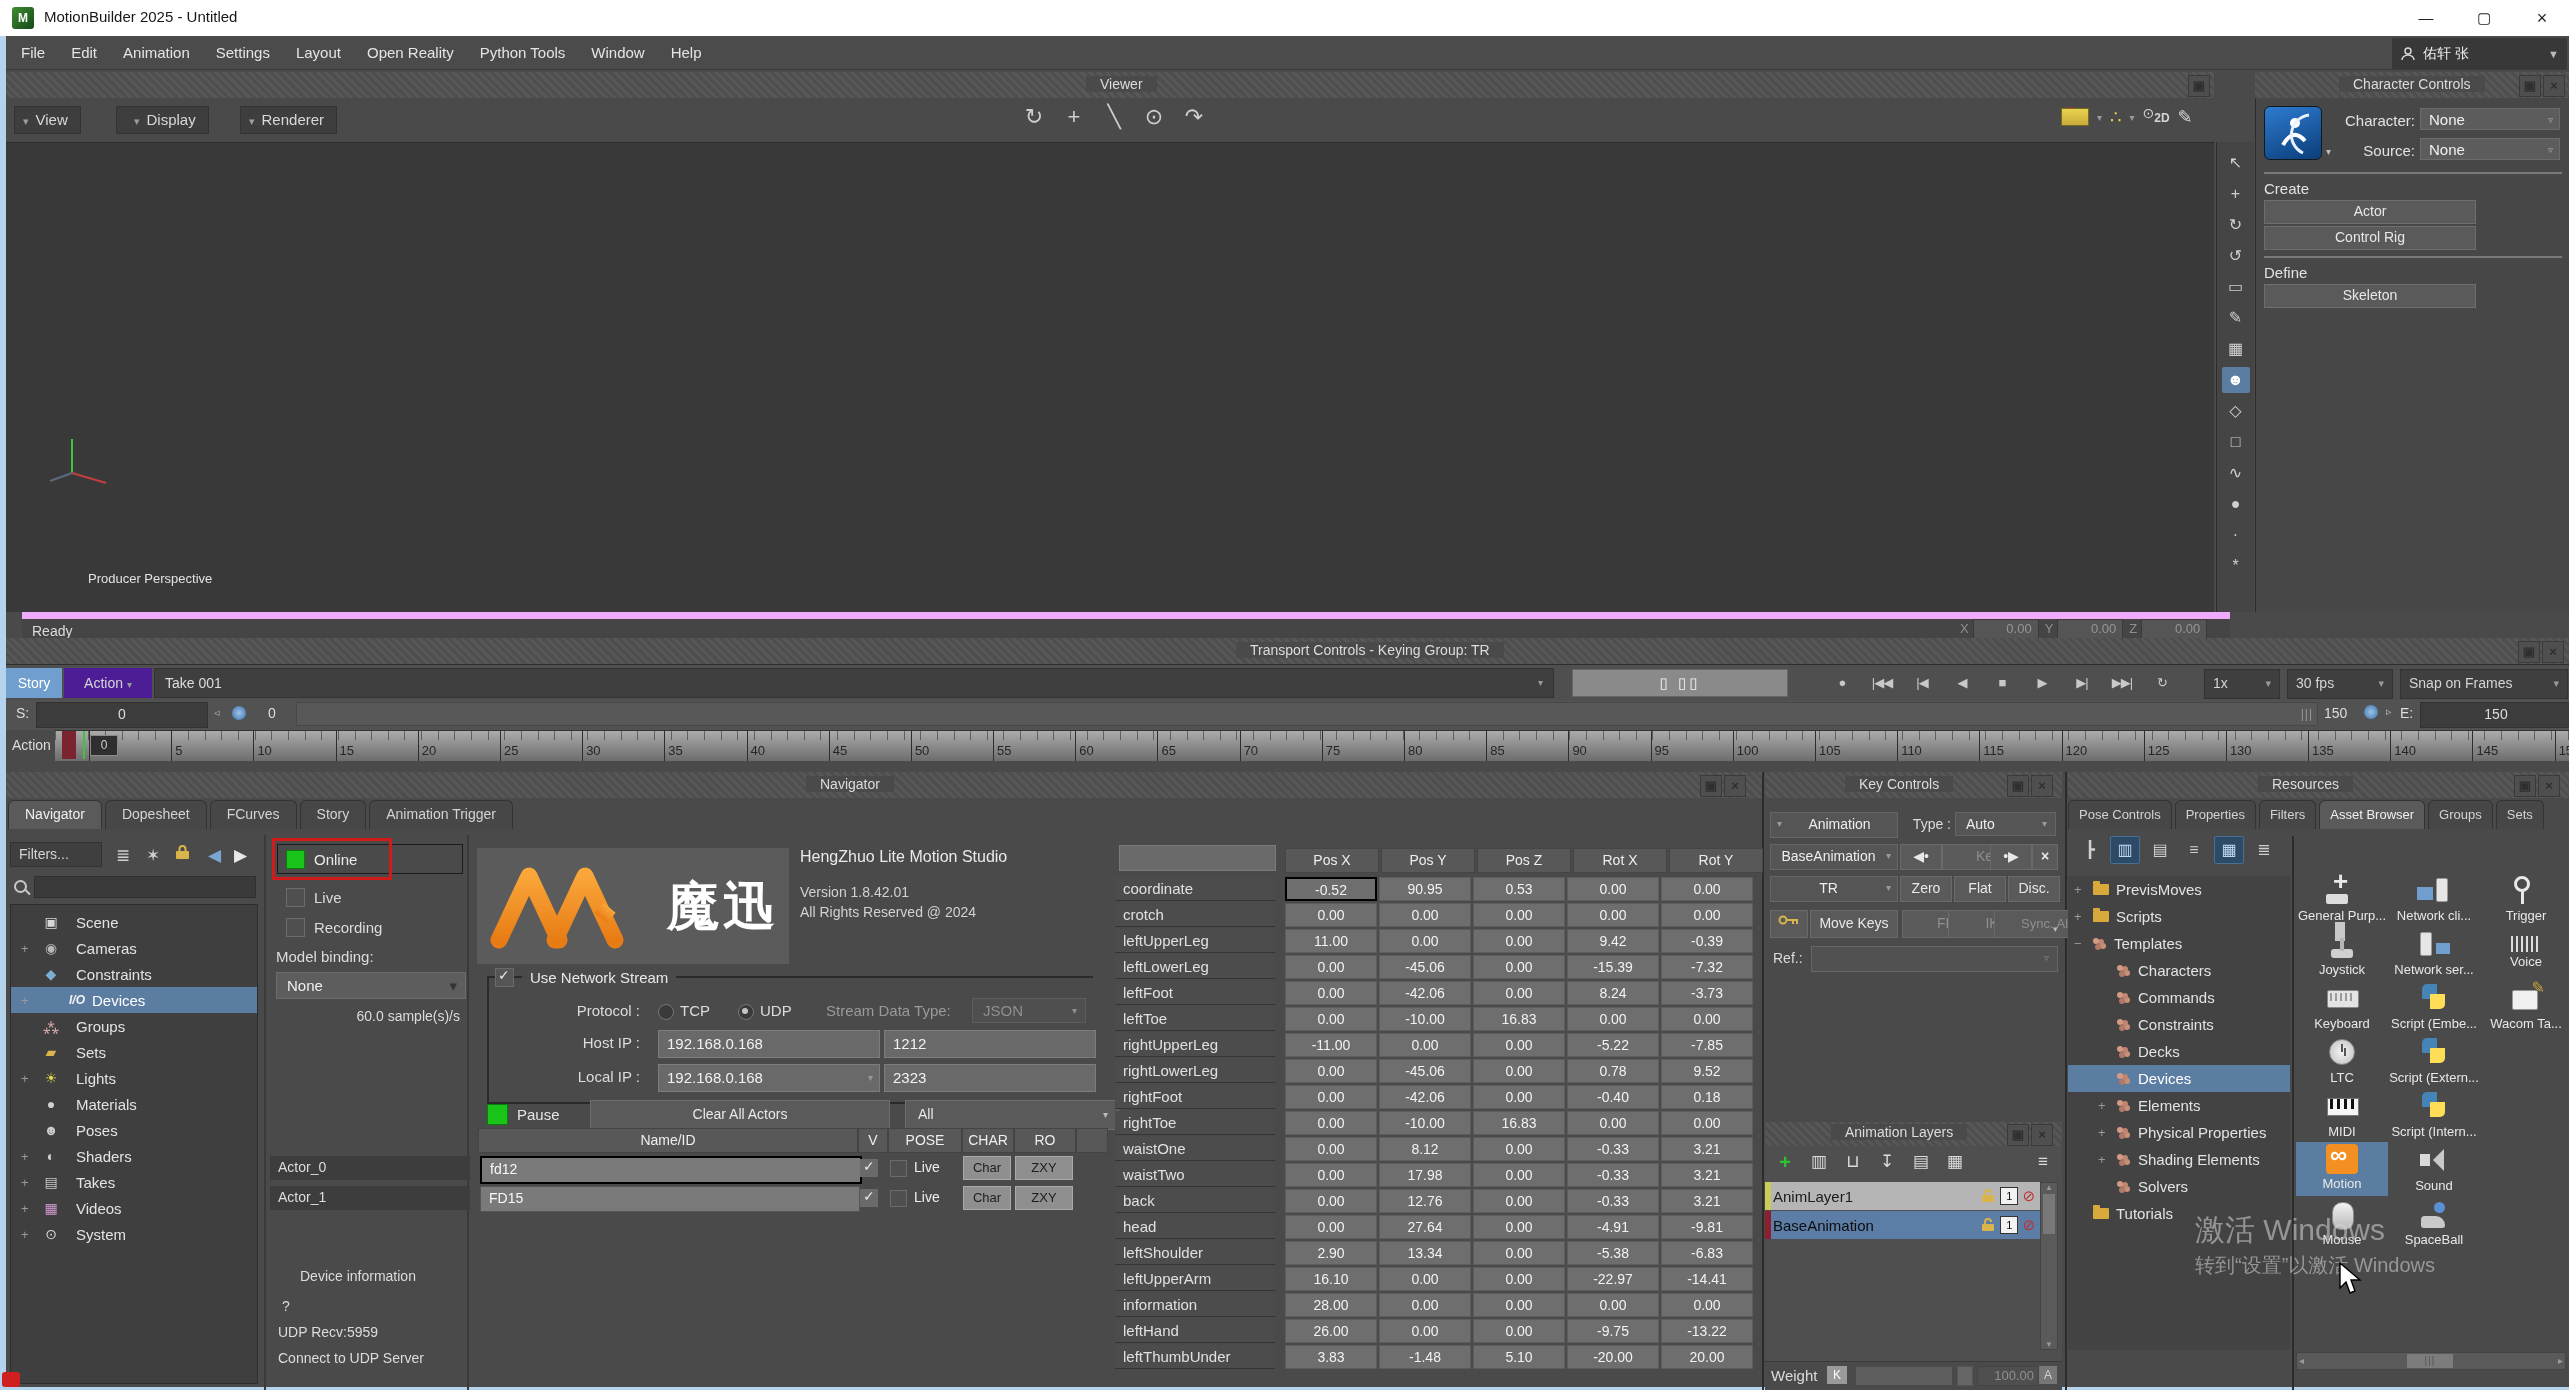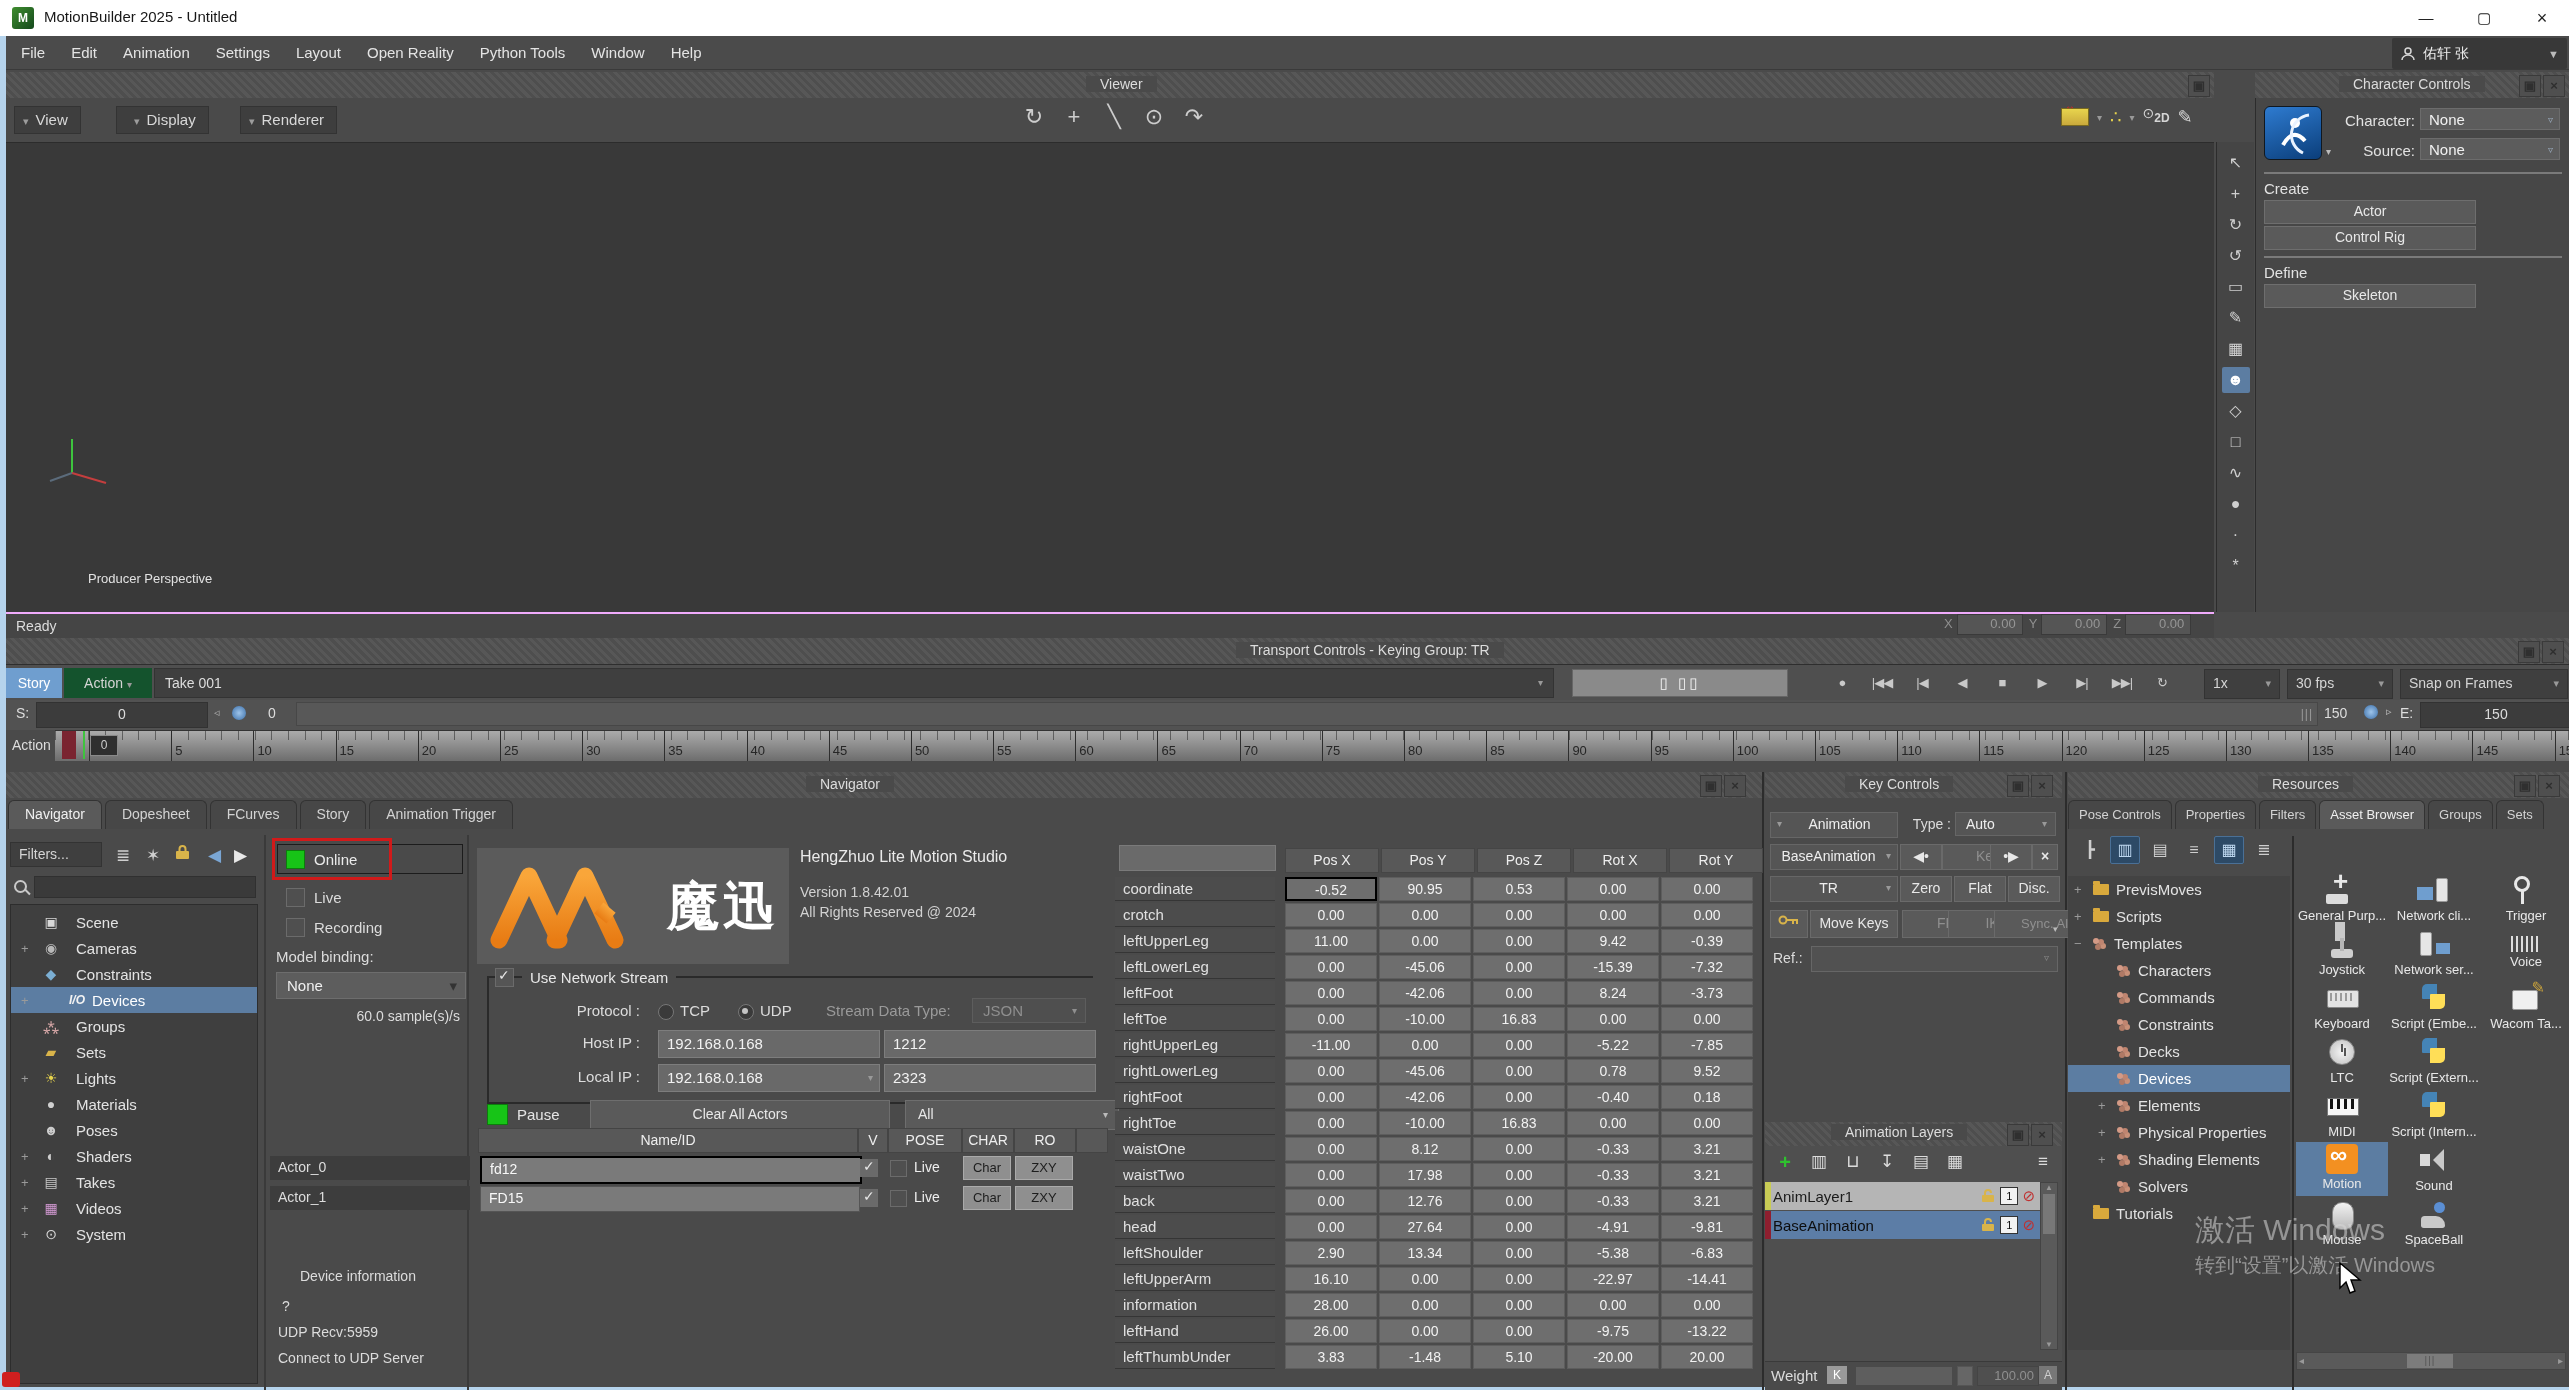--- a/index.html
+++ b/index.html
@@ -24,26 +24,26 @@
   .mini-ic{position:absolute;top:3px;width:20px;height:20px;background:#4f4f4f;border:1px solid #3a3a3a;color:#2f2f2f;text-align:center;line-height:19px;font-size:13px;font-weight:bold;}
   
   .vw-btn{position:absolute;height:26px;background:#3e3e3e;border:1px solid #333;color:#d8d8d8;font-size:15px;line-height:25px;padding:0 12px 0 8px;}
   .vw-btn .dd{color:#9d9d9d;margin-right:7px;font-size:11px;}
   .viewport{left:6px;top:142px;width:2208px;height:470px;background:#393939;border-top:1px solid #2c2c2c;overflow:hidden;}
   .persp-label{position:absolute;left:82px;top:428px;font-size:13px;color:#e2e2e2;}
   .side-toolbar{left:2216px;top:142px;width:38px;height:470px;background:#454545;border-left:1px solid #2c2c2c;display:flex;flex-direction:column;align-items:center;padding-top:8px;gap:5px;}
   .side-ic{width:28px;height:26px;color:#cfcfcf;font-size:16px;text-align:center;line-height:26px;}
   .side-ic.active{background:#5c7da2;border-radius:2px;color:#fff;}
   
-  .statusbar{left:6px;top:612px;width:2208px;height:26px;background:#454545;border-top:2px solid #f0abfc;}
+  .statusbar{left:22px;top:612px;width:2208px;height:26px;background:#454545;border-top:7px solid #f0abfc;}
   .coordbox{position:absolute;top:3px;height:19px;background:#555;border:1px solid #3a3a3a;color:#969696;font-size:13px;text-align:right;padding:0 6px;line-height:18px;width:52px;}
   
   .story-row{left:6px;top:664px;width:2563px;height:36px;background:#4f4f4f;border-top:1px solid #2e2e2e;}
   .tab-story{left:0;top:3px;width:56px;height:30px;background:#6f9ecf;color:#fff;text-align:center;line-height:30px;font-size:14px;}
-  .tab-action{left:58px;top:3px;width:88px;height:30px;background:#14532d;color:#d5d5d5;text-align:center;line-height:30px;font-size:14px;}
+  .tab-action{left:58px;top:3px;width:88px;height:30px;background:#4c1d95;color:#d5d5d5;text-align:center;line-height:30px;font-size:14px;}
   .take-field{left:148px;top:3px;width:1400px;height:30px;background:#3f3f3f;border:1px solid #333;color:#ddd;line-height:28px;padding-left:10px;font-size:14px;}
   .tp-btn{height:28px;color:#c9c9c9;font-size:13px;text-align:center;line-height:28px;letter-spacing:-1px;}
   .tp-box{position:absolute;top:4px;height:28px;background:#3f3f3f;border:1px solid #333;color:#d5d5d5;font-size:14px;line-height:26px;padding:0 8px;}
   .dda{color:#999;font-size:11px;float:right;margin-left:8px;}
   .s-row{left:6px;top:700px;width:2563px;height:30px;background:#525252;}
   .darkbox{position:absolute;background:#3c3c3c;border:1px solid #323232;color:#ddd;font-size:14px;text-align:center;}
   .ruler-row{left:6px;top:730px;width:2563px;height:30px;background:#4a4a4a;}
   .ruler{position:absolute;left:49px;top:0;width:2514px;height:30px;background:linear-gradient(#ababab,#6d6d6d);overflow:hidden;white-space:nowrap;padding-left:34px;border-top:1px solid #333;}
   .ruler::before{content:"";position:absolute;left:0;top:0;width:100%;height:9px;background:repeating-linear-gradient(90deg,rgba(40,40,40,.55) 0 1px,transparent 1px 16.64px);}
   .tick{display:inline-block;width:82.2px;height:30px;border-left:1px solid #2e2e2e;box-sizing:border-box;font-size:13px;color:#262626;padding:12px 0 0 3px;vertical-align:top;}

